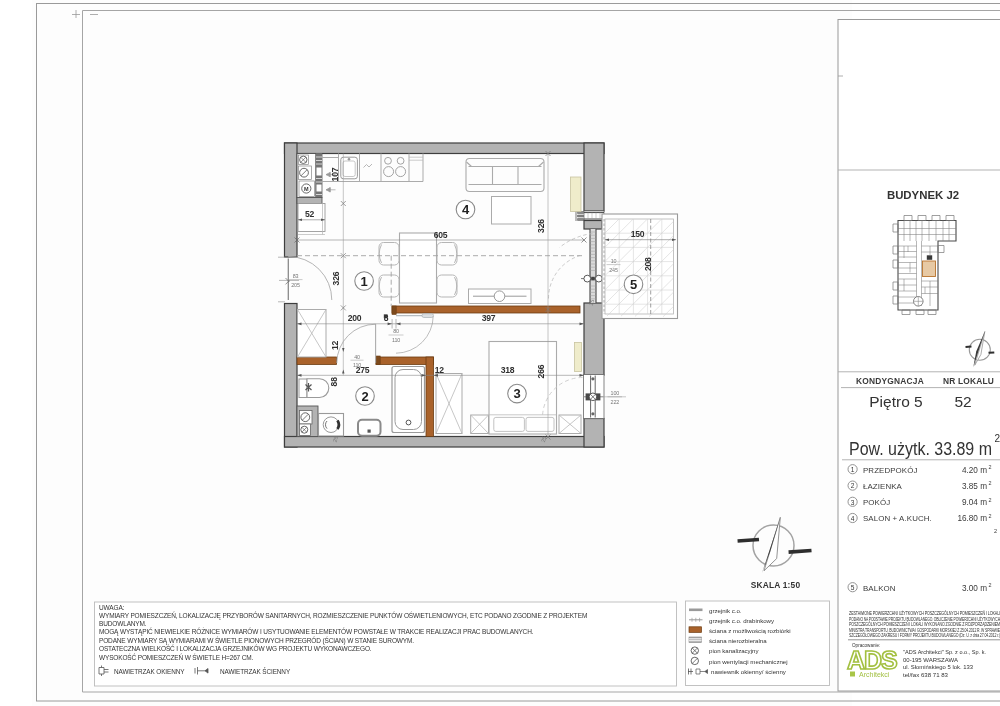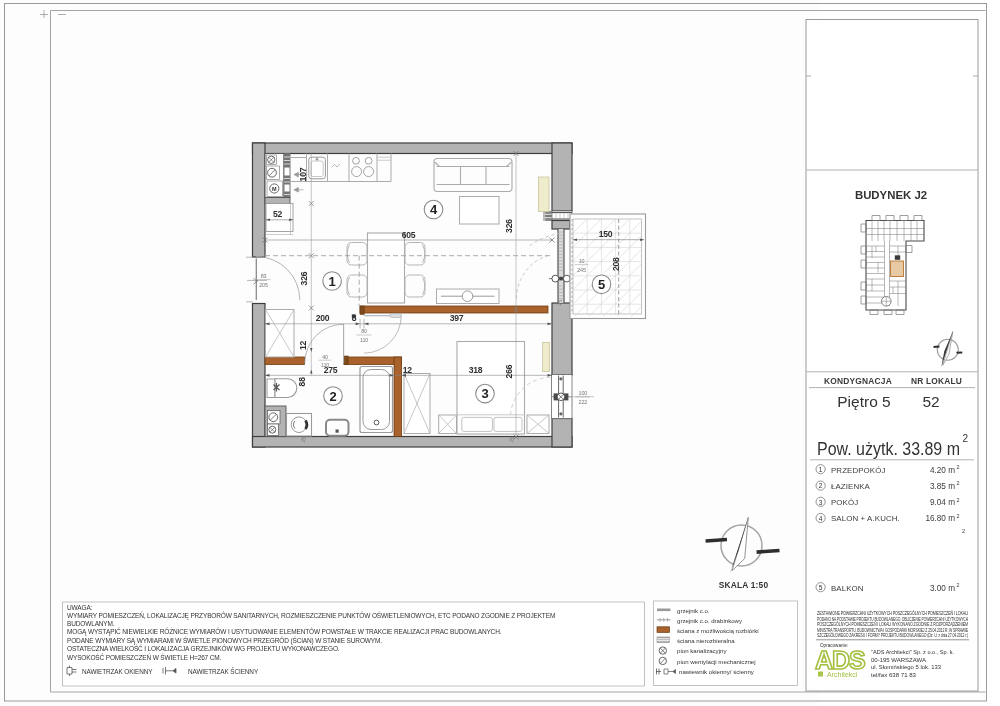--- a/index.html
+++ b/index.html
@@ -1,16 +1,16 @@
 <!DOCTYPE html>
 <html><head>
 <meta charset="utf-8">
 <style>
 html,body{margin:0;padding:0;background:#fff;}
-#page{position:relative;width:820px;height:706px;background:#fdfdfd;font-family:"Liberation Sans",sans-serif;}
+#page{position:relative;width:820px;height:706px;background:#fdfdfd;font-family:"Liberation Sans",sans-serif;margin-left:32px;}
 svg{position:absolute;top:0;left:0;filter:blur(0.28px);}
 text{font-family:"Liberation Sans",sans-serif;fill:#333;}
 .dim{font-size:8.6px;font-weight:700;fill:#2f2f2f;letter-spacing:-0.2px;}
 .tiny{font-size:5.4px;fill:#777;letter-spacing:-0.2px;}
 .rn{font-size:13px;font-weight:700;fill:#222;}
 .sb{fill:#3a3a3a;}
 </style>
 </head>
 <body>
 <div id="page">

